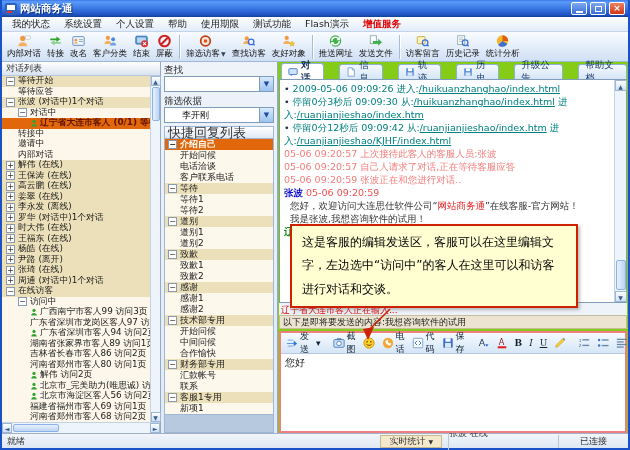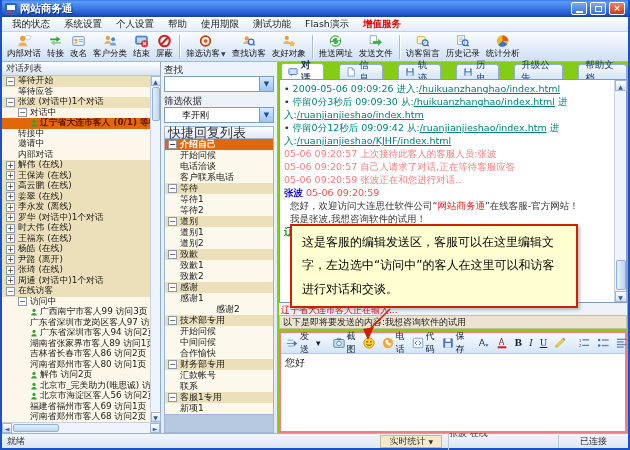--- a/index.html
+++ b/index.html
@@ -575,21 +575,21 @@
           <div class="qr-row" style="padding-left: 15px; text-align: right;">
             <span>致歉2</span>
           </div>
           <div class="qr-row head" style="padding-left: 3px;">
             <span class="exp">−</span>
             <span>感谢</span>
           </div>
           <div class="qr-row" style="padding-left: 15px;">
             <span>感谢1</span>
           </div>
-          <div class="qr-row" style="padding-left: 15px; margin-left: 36px;">
+          <div class="qr-row" style="padding-left: 15px;">
             <span>感谢2</span>
           </div>
           <div class="qr-row head" style="padding-left: 3px;">
             <span class="exp">−</span>
             <span>技术部专用</span>
           </div>
           <div class="qr-row" style="padding-left: 15px;">
             <span>开始问候</span>
           </div>
           <div class="qr-row" style="padding-left: 15px;">

